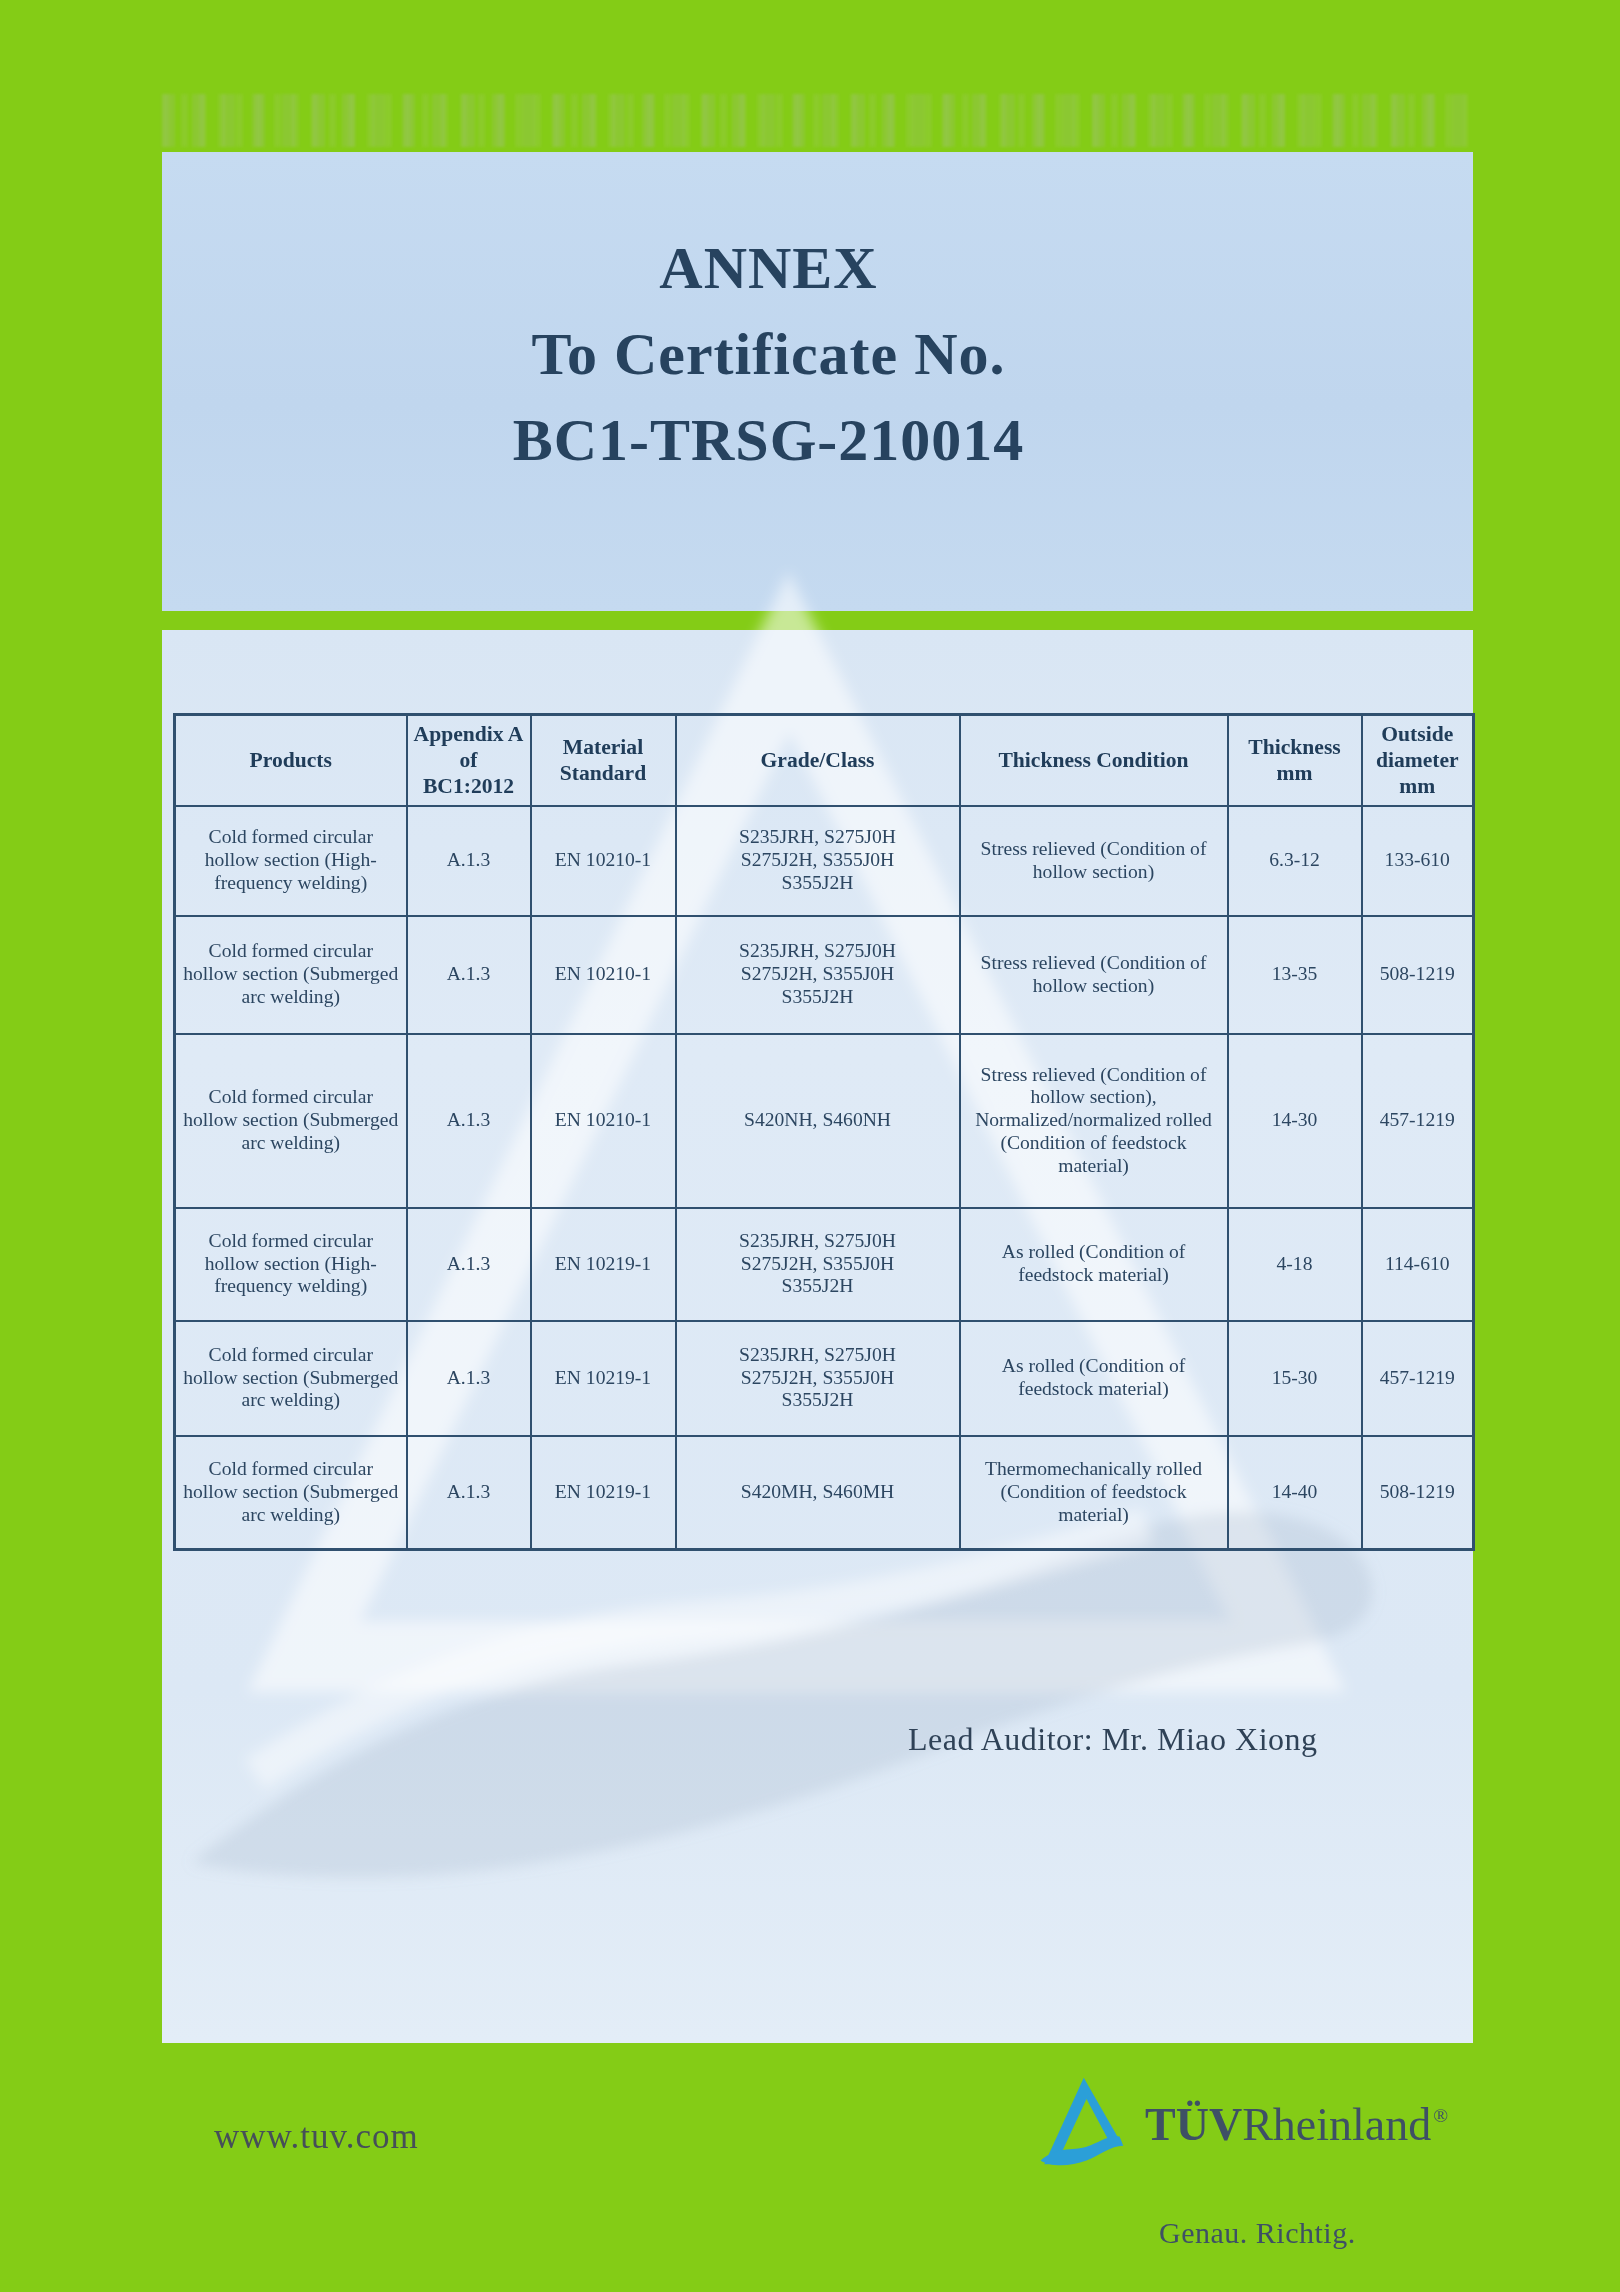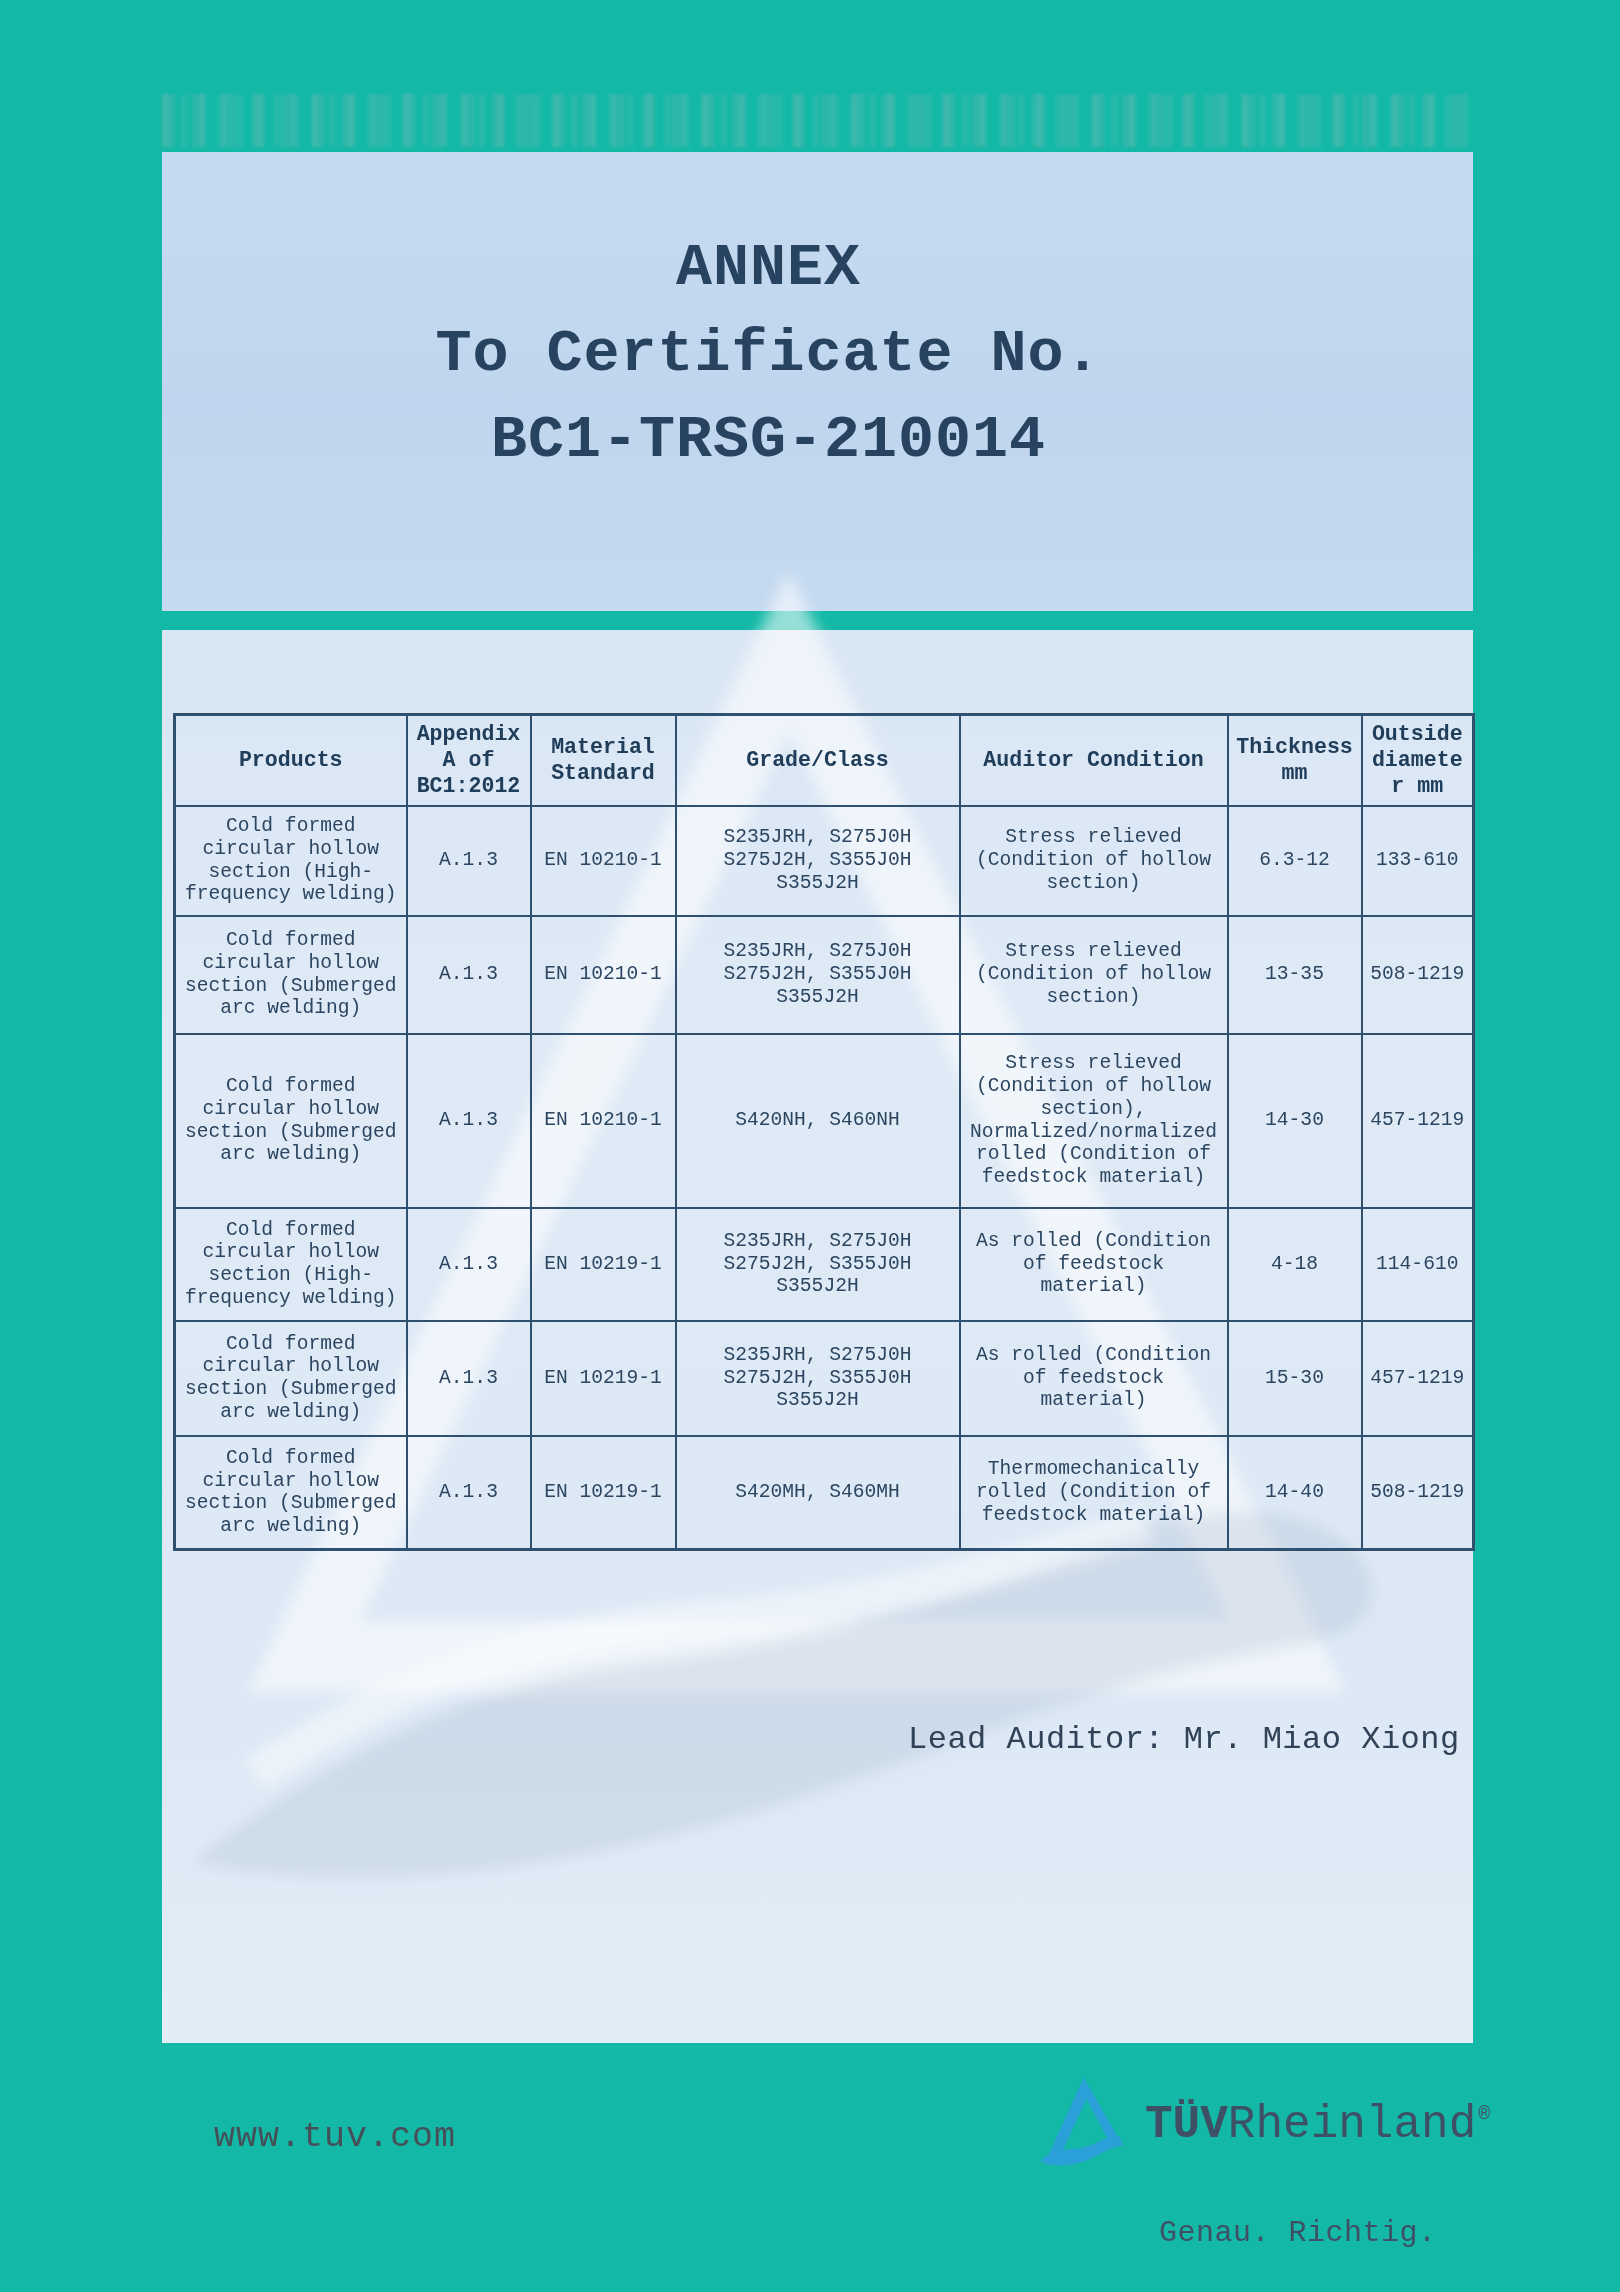--- a/index.html
+++ b/index.html
@@ -1,18 +1,18 @@
 <!DOCTYPE html>
 <html><head>
 <meta charset="utf-8">
 <style>
   html,body{margin:0;padding:0;background:#ffffff;}
   .page{
     position:relative;width:1620px;height:2293px;overflow:hidden;
-    background:#14b8a6;font-family:Liberation Mono, monospace;
+    background:#84cc16;font-family:Liberation Serif, serif;
   }
   
   .noise-band{
     position:absolute;left:162px;top:94px;width:1306px;height:53px;
     background:
       repeating-linear-gradient(90deg, rgba(178,180,190,.22) 0 12.7px, rgba(255,255,255,0) 12.7px 30px),
       repeating-linear-gradient(90deg, rgba(196,198,206,.15) 0 6.9px, rgba(255,255,255,0) 6.9px 18.6px);
     filter:blur(1.5px);opacity:.75;
   }
   .header-box{
@@ -111,21 +111,21 @@
         <col style="width:268px">
         <col style="width:134px">
       <col style="width:112px">
     </colgroup>
     <thead>
       <tr class="hrow">
         <th>Products</th>
         <th>Appendix A of BC1:2012</th>
         <th>Material Standard</th>
         <th>Grade/Class</th>
-        <th>Auditor Condition</th>
+        <th>Thickness Condition</th>
         <th>Thickness mm</th>
         <th>Outside diameter mm</th>
       </tr>
     </thead>
     <tbody>
       <tr class="r1">
         <td class="product">Cold formed circular hollow section (High-frequency welding)</td>
         <td>A.1.3</td>
         <td>EN 10210-1</td>
         <td class="grade">S235JRH, S275J0H

